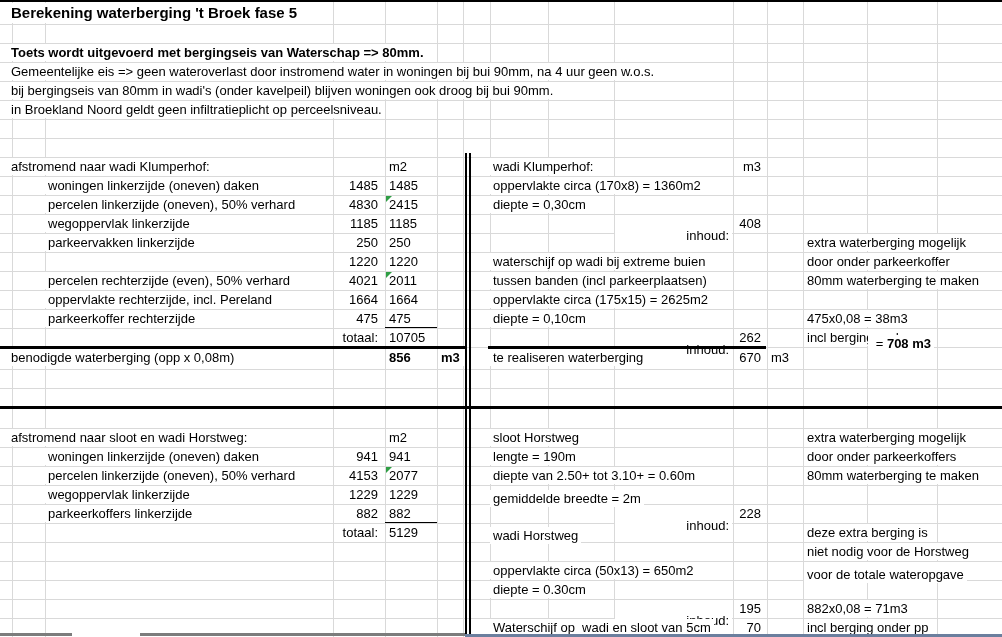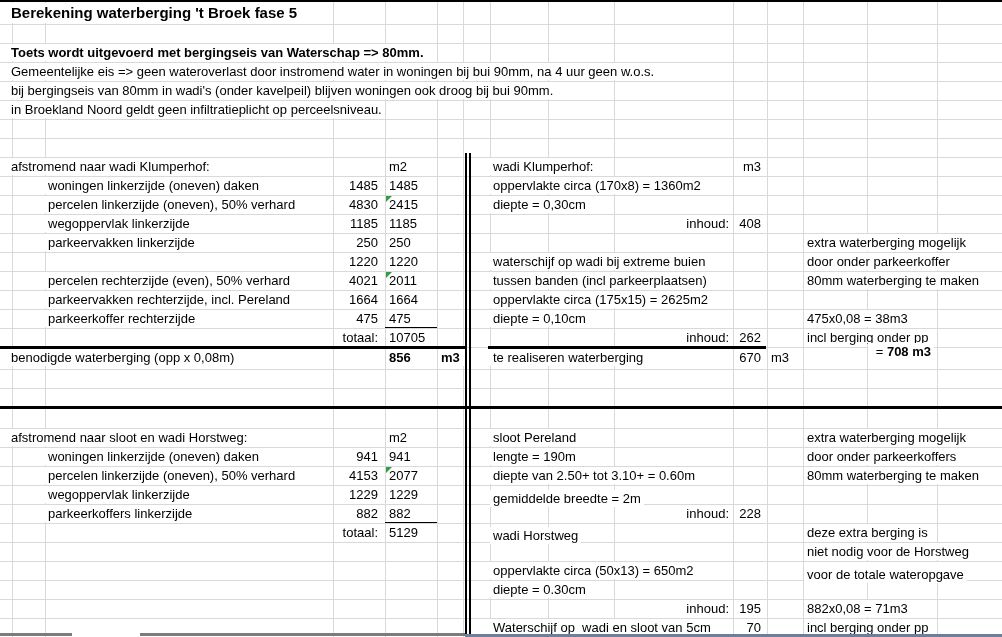--- a/index.html
+++ b/index.html
@@ -13,21 +13,21 @@
     padding:0 3px;white-space:pre;z-index:2;font-size:13px;box-sizing:border-box;
   }
   .b{font-weight:bold;}
   .title{left:8px;top:3px;font-size:15px;height:20px;line-height:20px;}
   .hdr{left:8px;}
   .lbl{left:45px;}
   .d{left:334px;width:47px;text-align:right;}
   .e{left:386px;width:46px;text-align:left;}
   .f{left:438px;width:30px;}
   .rh{left:490px;}
-  .j{left:615px;width:117px;text-align:right;}
+  .j{left:615px;width:117px;text-align:right;margin-top:12px;}
   .k{left:734px;width:30px;text-align:right;}
   .l{left:768px;width:32px;}
   .m{left:804px;}
   .n{left:868px;width:66px;text-align:right;}
   .flag{
     position:absolute;width:0;height:0;z-index:3;
     border-top:6px solid #2f9e44;border-right:6px solid transparent;
   }
   .bdr{position:absolute;background:#000;z-index:4;}
   .pbgray{position:absolute;background:#7c7c7c;z-index:4;}
@@ -113,21 +113,21 @@
   <div class="cell e" style="top:234px">250</div>
 
   <div class="cell d" style="top:253px">1220</div>
   <div class="cell e" style="top:253px">1220</div>
 
   <div class="cell lbl" style="top:272px">percelen rechterzijde (even), 50% verhard</div>
   <div class="cell d" style="top:272px">4021</div>
   <div class="cell e" style="top:272px">2011</div>
   <div class="flag" style="left:386px;top:272px"></div>
 
-  <div class="cell lbl" style="top:291px">parkeervakken rechterzijde, incl. Pereland</div>
+  <div class="cell lbl" style="top:291px">oppervlakte rechterzijde, incl. Pereland</div>
   <div class="cell d" style="top:291px">1664</div>
   <div class="cell e" style="top:291px">1664</div>
 
   <div class="cell lbl" style="top:310px">parkeerkoffer rechterzijde</div>
   <div class="cell d" style="top:310px">475</div>
   <div class="cell e" style="top:310px">475</div>
 
   <div class="cell d" style="top:329px">totaal:</div>
   <div class="cell e" style="top:329px">10705</div>
 
@@ -149,21 +149,21 @@
   <div class="cell k" style="top:329px">262</div>
   <div class="cell rh" style="top:349px">te realiseren waterberging</div>
   <div class="cell k" style="top:349px">670</div>
   <div class="cell l" style="top:349px">m3</div>
 
   <div class="cell m" style="top:234px">extra waterberging mogelijk</div>
   <div class="cell m" style="top:253px">door onder parkeerkoffer</div>
   <div class="cell m" style="top:272px">80mm waterberging te maken</div>
   <div class="cell m" style="top:310px">475x0,08 = 38m3</div>
   <div class="cell m" style="top:329px">incl berging onder pp</div>
-  <div class="cell n" style="top:343px"><span>= </span><span class="b">708 m3</span></div>
+  <div class="cell n" style="top:335px"><span>= </span><span class="b">708 m3</span></div>
 
   <div class="cell hdr" style="top:429px">afstromend naar sloot en wadi Horstweg:</div>
   <div class="cell e" style="top:429px">m2</div>
 
   <div class="cell lbl" style="top:448px">woningen linkerzijde (oneven) daken</div>
   <div class="cell d" style="top:448px">941</div>
   <div class="cell e" style="top:448px">941</div>
 
   <div class="cell lbl" style="top:467px">percelen linkerzijde (oneven), 50% verhard</div>
   <div class="cell d" style="top:467px">4153</div>
@@ -174,21 +174,21 @@
   <div class="cell d" style="top:486px">1229</div>
   <div class="cell e" style="top:486px">1229</div>
 
   <div class="cell lbl" style="top:505px">parkeerkoffers linkerzijde</div>
   <div class="cell d" style="top:505px">882</div>
   <div class="cell e" style="top:505px">882</div>
 
   <div class="cell d" style="top:524px">totaal:</div>
   <div class="cell e" style="top:524px">5129</div>
 
-  <div class="cell rh" style="top:429px">sloot Pereland</div>
+  <div class="cell rh" style="top:429px">sloot Horstweg</div>
   <div class="cell rh" style="top:448px">lengte = 190m</div>
   <div class="cell rh" style="top:467px">diepte van 2.50+ tot 3.10+ = 0.60m</div>
   <div class="cell rh" style="top:490px">gemiddelde breedte = 2m</div>
   <div class="cell j" style="top:505px">inhoud:</div>
   <div class="cell k" style="top:505px">228</div>
   <div class="cell rh" style="top:527px">wadi Horstweg</div>
   <div class="cell rh" style="top:562px">oppervlakte circa (50x13) = 650m2</div>
   <div class="cell rh" style="top:581px">diepte = 0.30cm</div>
   <div class="cell j" style="top:600px">inhoud:</div>
   <div class="cell k" style="top:600px">195</div>

